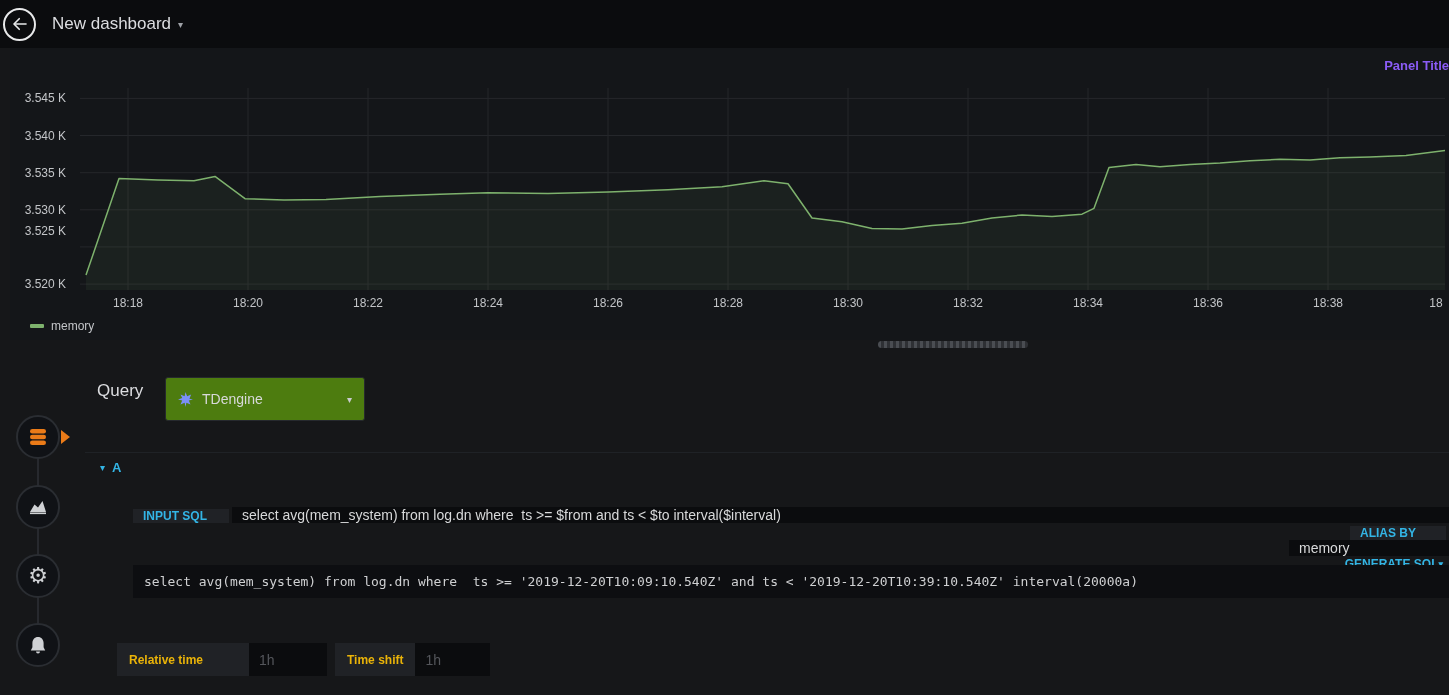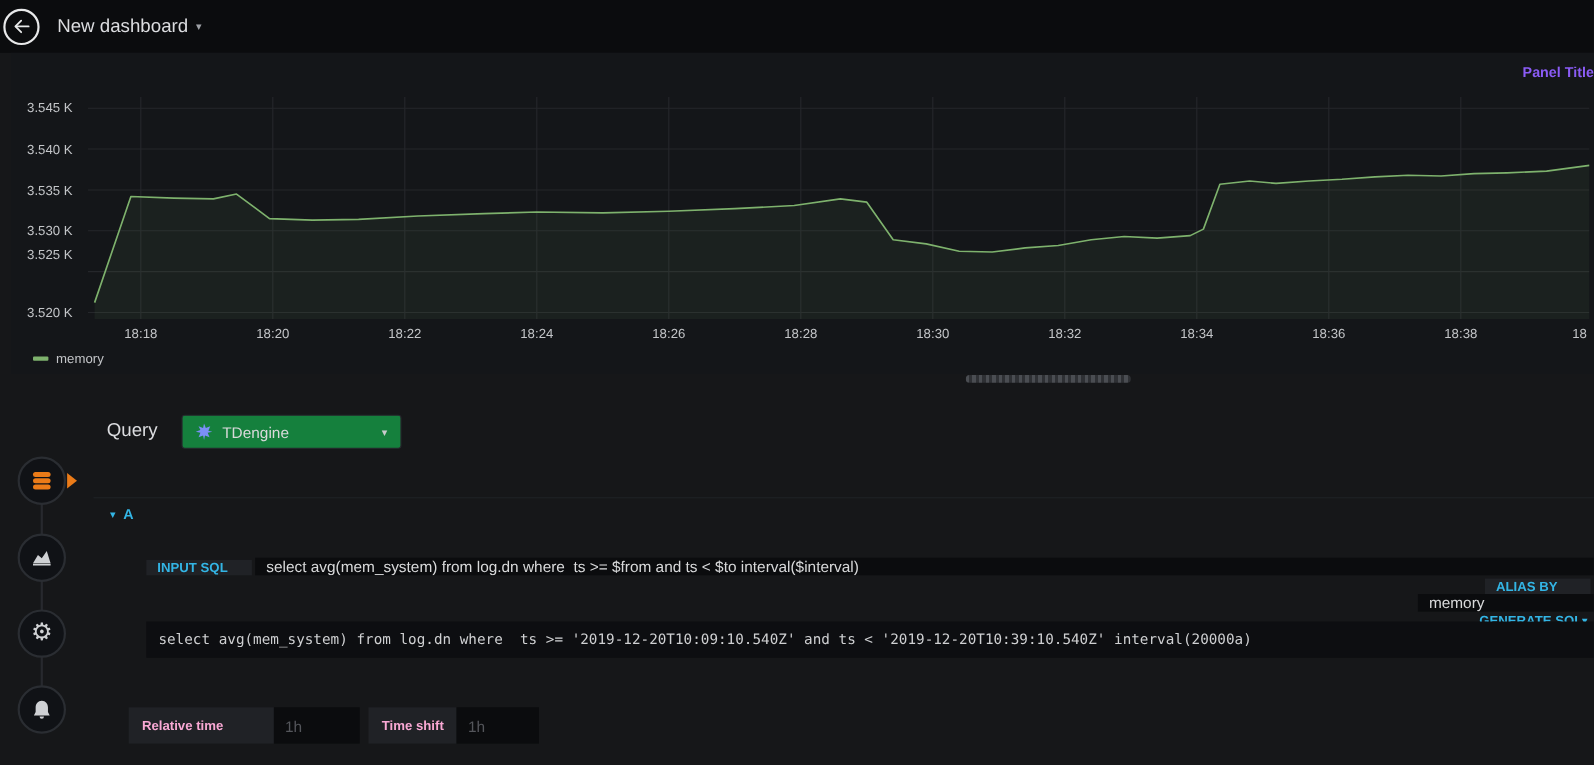--- a/index.html
+++ b/index.html
@@ -38,22 +38,22 @@
   .rail-line { position:absolute; left:37px; top:437px; width:2px; height:208px; background:#27292e; }
   .rail-btn { position:absolute; left:16px; width:44px; height:44px; border-radius:50%;
               background:#101216; border:2px solid #2a2d32; display:flex; align-items:center;
               justify-content:center; cursor:pointer; }
   .rail-pointer { position:absolute; left:61px; top:430px; width:0; height:0;
                   border-left:9px solid #eb7b18; border-top:7px solid transparent; border-bottom:7px solid transparent; }
   .gear-glyph { font-family:"DejaVu Sans",sans-serif; font-size:22px; color:#cfd1d4; line-height:1; }
 
   
   .query-title { position:absolute; left:97px; top:381px; font-size:17px; font-weight:500; color:#dcdde0; }
-  .ds-picker { position:absolute; left:165px; top:377px; width:200px; height:31px;
-               background:#15803d; border:1px solid #26292e; border-radius:3px;
+  .ds-picker { position:absolute; left:165px; top:377px; width:200px; height:44px;
+               background:#4d7c0f; border:1px solid #26292e; border-radius:3px;
                display:flex; align-items:center; gap:9px; padding:0 12px; cursor:pointer; }
   .ds-label { font-size:14px; color:#d8d9da; }
   .ds-caret { margin-left:auto; font-size:10px; color:#c9cbce; }
 
   .ref-row { position:absolute; left:85px; right:0; top:452px; height:30px; border-top:1px solid #1f2226;
              display:flex; align-items:center; padding-left:15px; gap:7px; cursor:pointer; }
   .ref-caret { color:#33b5e5; font-size:10px; }
   .ref-letter { color:#33b5e5; font-size:13px; font-weight:700; }
 
   .sql-row { position:absolute; left:133px; right:0; height:34px; display:flex; align-items:flex-end; }
@@ -68,21 +68,21 @@
   .linkbtn { display:flex; align-items:center; margin-left:14px; background:none; border:none;
              color:#33b5e5; font-size:12px; font-weight:700; cursor:pointer;
              font-family:"Liberation Sans",sans-serif; }
   .linkbtn .caret { font-size:9px; }
 
   .sql-preview { position:absolute; left:133px; right:0; top:565px; height:33px; background:#0d0e11;
                  display:flex; align-items:center; padding:0 11px;
                  font-family:"DejaVu Sans Mono",monospace; font-size:13px; color:#cfd0d2; white-space:pre; }
 
   .time-row { position:absolute; left:117px; top:643px; height:33px; display:flex; align-items:stretch; }
-  .tlabel { background:#202226; color:#f9a8d4; font-size:12px; font-weight:700;
+  .tlabel { background:#202226; color:#eab308; font-size:12px; font-weight:700;
             display:flex; align-items:center; padding:0 12px; white-space:nowrap; }
   .tlabel.relative { min-width:132px; }
   .tlabel.shift { min-width:71px; margin-left:8px; }
   .tinput { background:#0b0c0e; border:none; outline:none; color:#d8d9da; font-size:14px;
             padding:0 10px; font-family:"Liberation Sans",sans-serif; }
   .tinput.relative { width:78px; }
   .tinput.shift { width:75px; }
   .tinput::placeholder { color:#54565b; }
 </style>
 </head>

